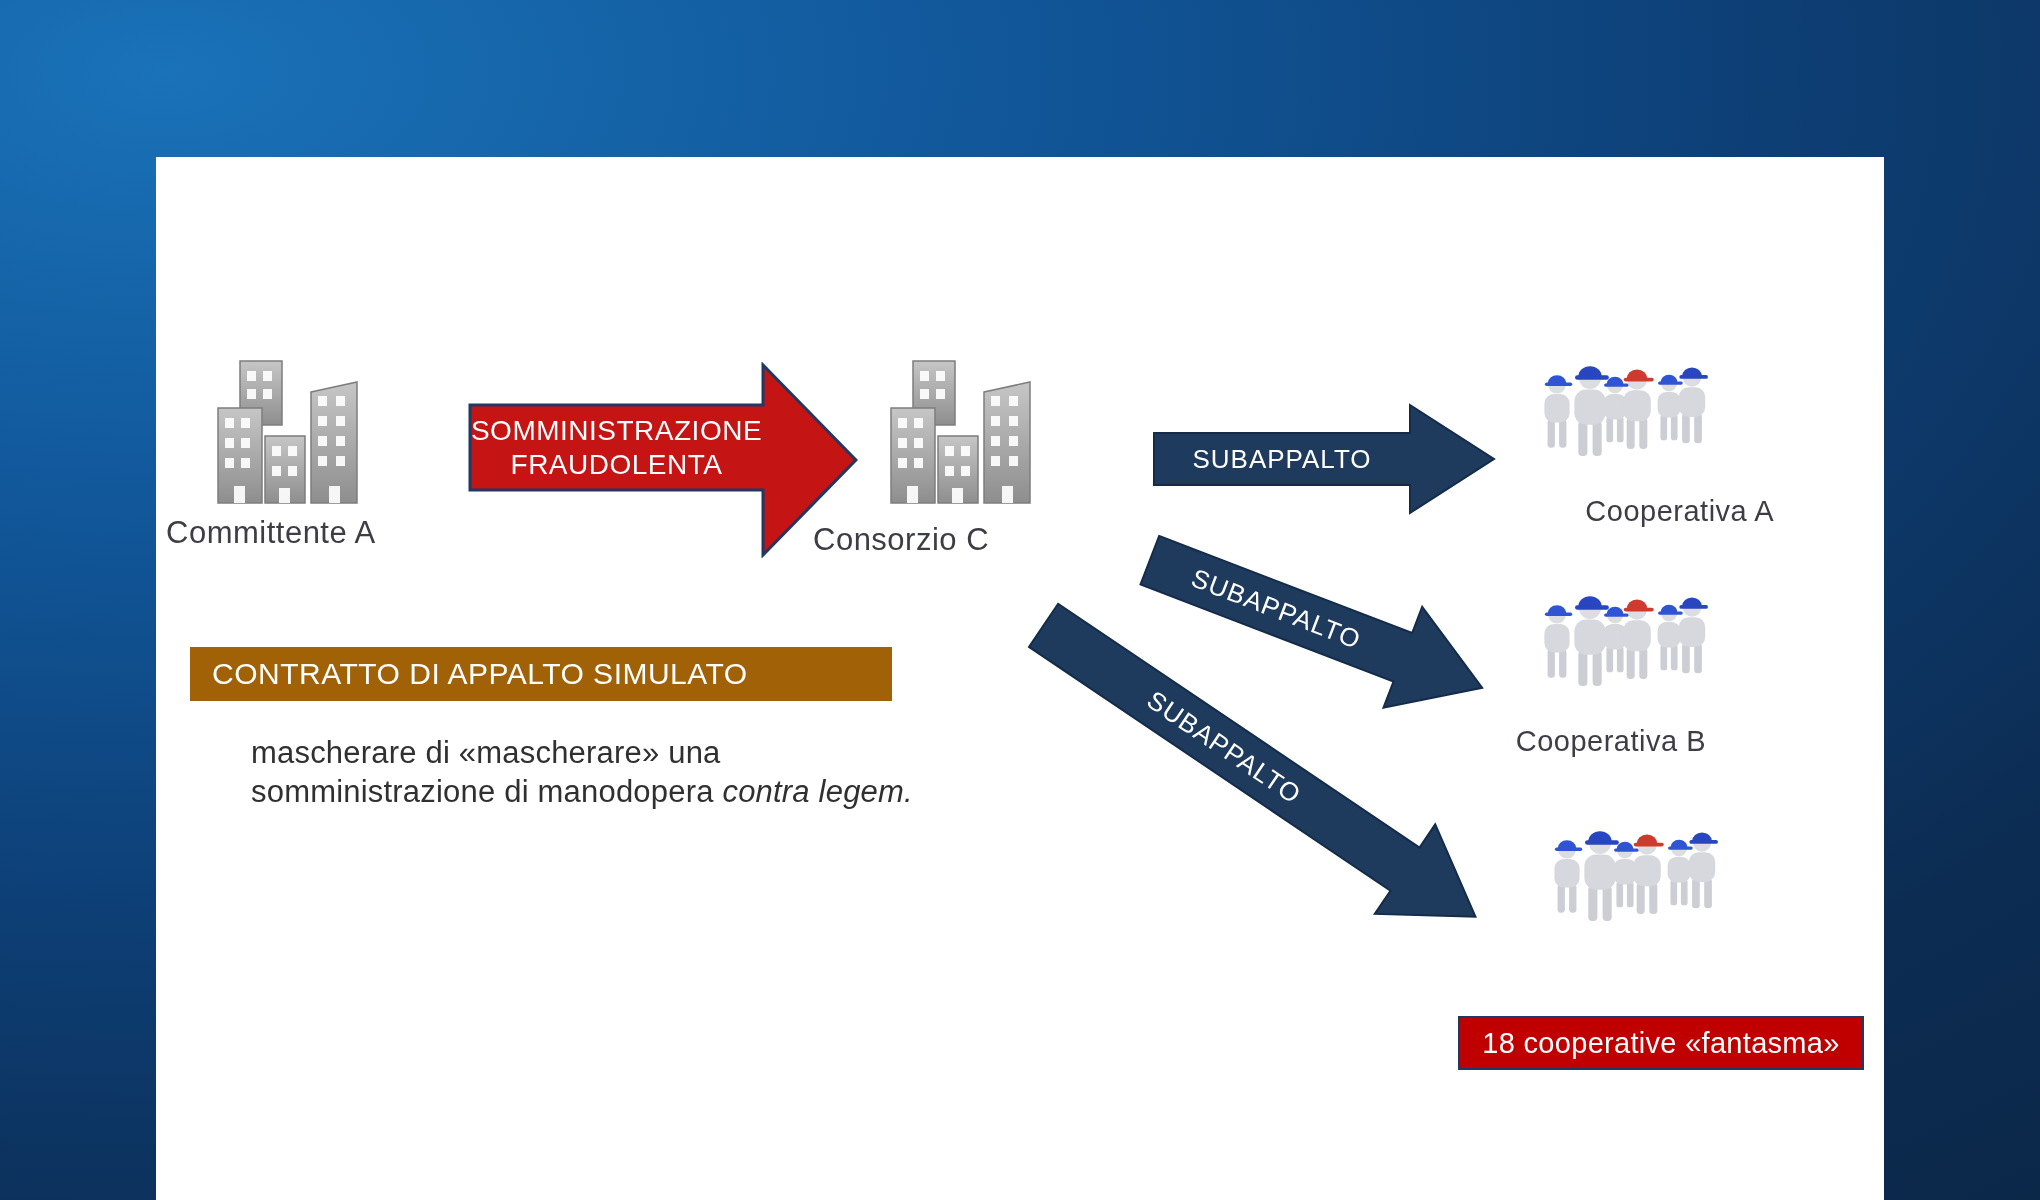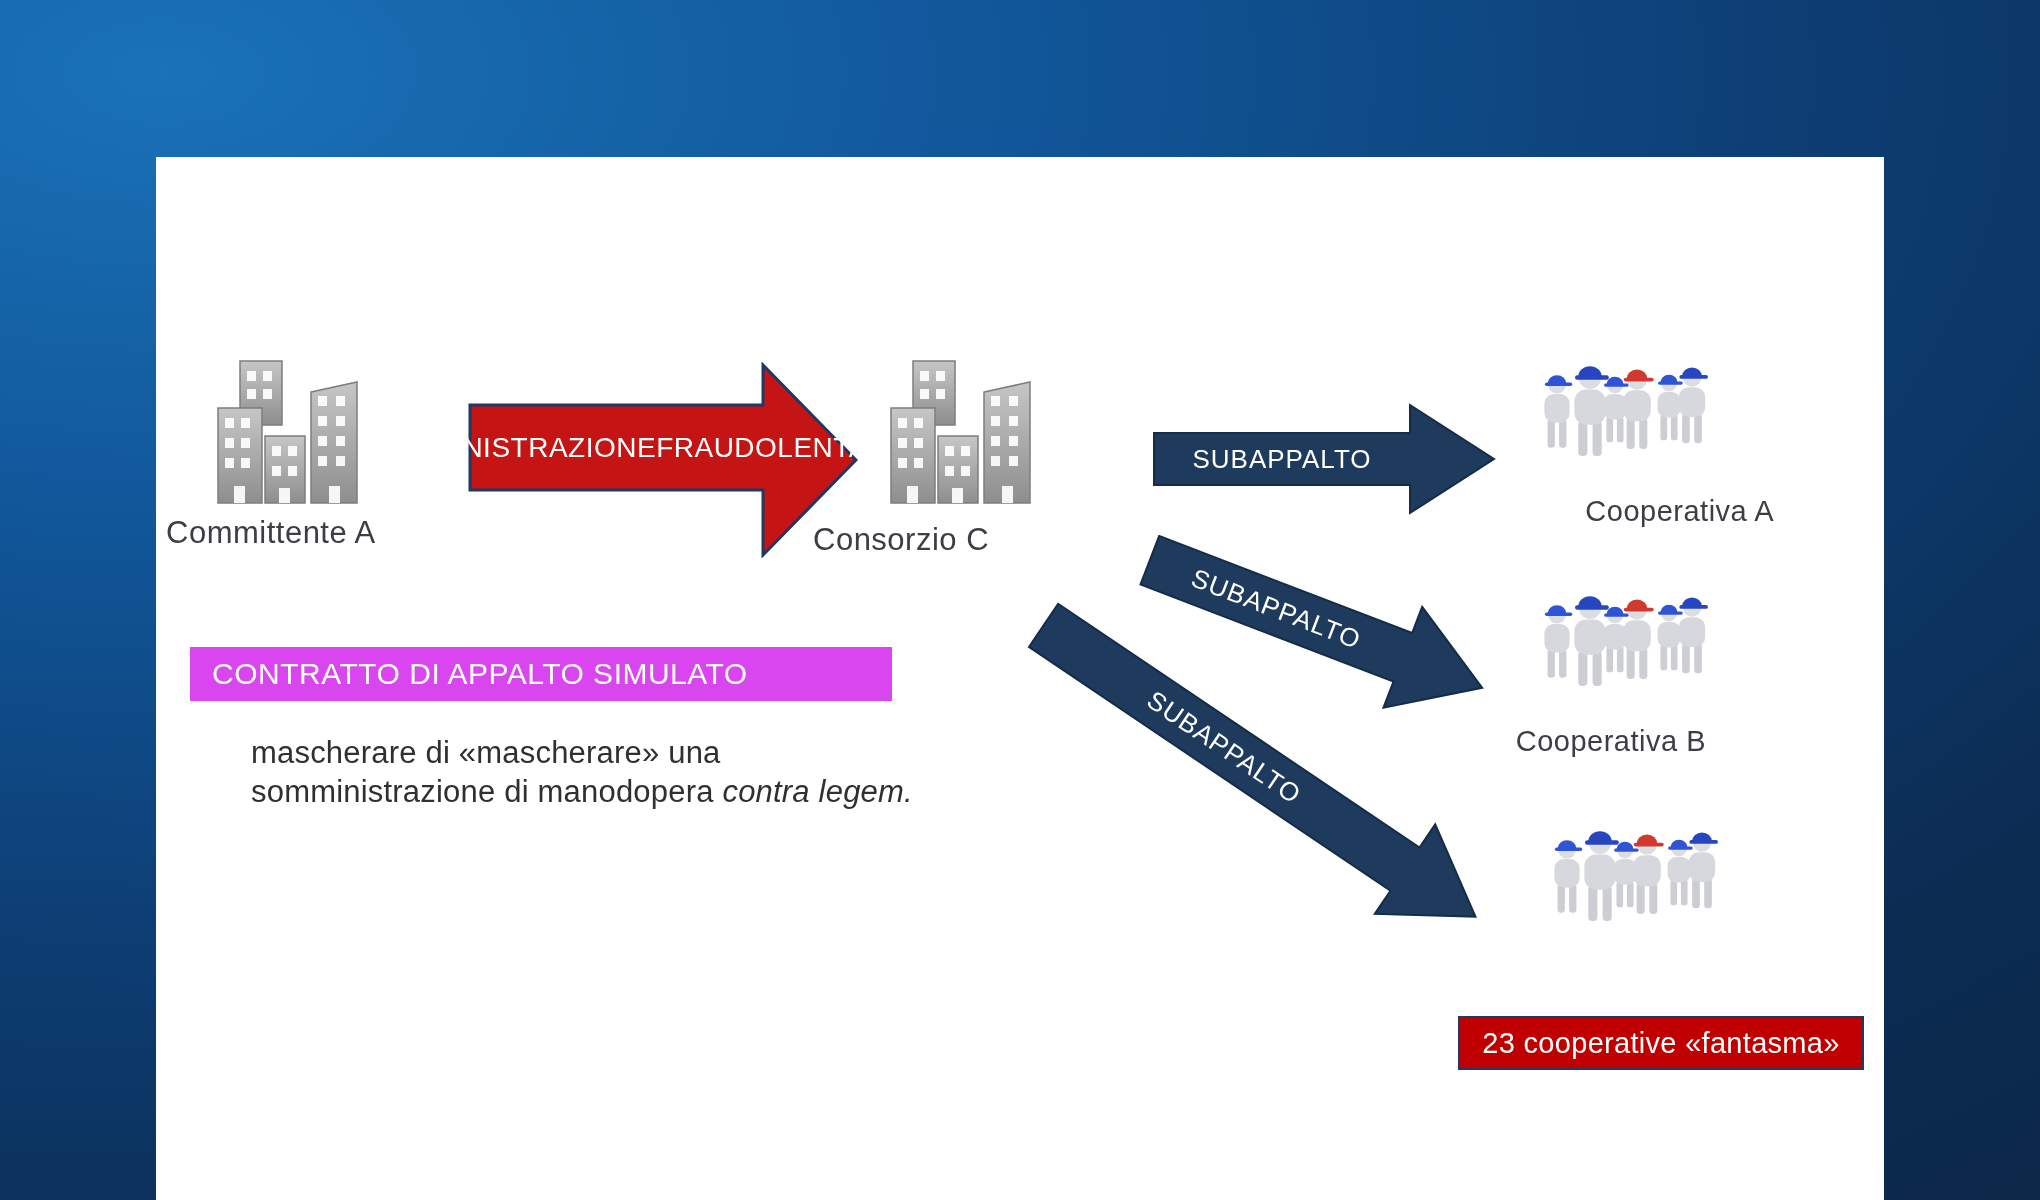--- a/index.html
+++ b/index.html
@@ -18,25 +18,25 @@
     position:absolute;text-align:right;color:#3d3d45;font-size:29px;letter-spacing:.5px;width:300px;
   }
   .arrow-wrap{position:absolute;}
   .arrow-wrap svg{display:block;}
   .arrow-text{
     position:absolute;display:flex;align-items:center;justify-content:center;
     color:#ffffff;font-size:26px;letter-spacing:1px;
   }
   .fraud-text{
     position:absolute;left:2px;top:43px;width:293px;height:85px;
-    display:flex;align-items:center;justify-content:center;
+    display:flex;flex-direction:column;align-items:center;justify-content:center;
     color:#ffffff;font-size:28px;line-height:1.2;letter-spacing:.5px;text-align:center;
   }
   .gray-box{
-    position:absolute;background:#d946ef;color:#ffffff;font-size:30px;letter-spacing:.5px;
+    position:absolute;background:#a16207;color:#ffffff;font-size:30px;letter-spacing:.5px;
     display:flex;align-items:center;
   }
   .gray-box.left-pad{padding-left:22px;}
   .gray-box.centered{justify-content:center;}
   .paragraph{
     position:absolute;color:#303030;font-size:31px;line-height:39px;letter-spacing:.2px;
   }
   .paragraph em{font-style:italic;}
   .red-badge{
     position:absolute;background:#c00000;border:2px solid #1f3864;color:#ffffff;
@@ -204,16 +204,16 @@
     </svg>
 
     <div class="gray-box left-pad" style="left:34px;top:490px;width:680px;height:54px">CONTRATTO DI APPALTO SIMULATO</div>
 
     <div class="paragraph" style="left:95px;top:576px;width:820px">
       <div>mascherare di «mascherare» una</div>
       <div><span>somministrazione di manodopera </span><em>contra legem.</em></div>
     </div>
 
 
-    <div class="red-badge" style="left:1302px;top:859px;width:402px;height:50px">23 cooperative «fantasma»</div>
+    <div class="red-badge" style="left:1302px;top:859px;width:402px;height:50px">18 cooperative «fantasma»</div>
 
   </div>
 </div>
 
 </body></html>

